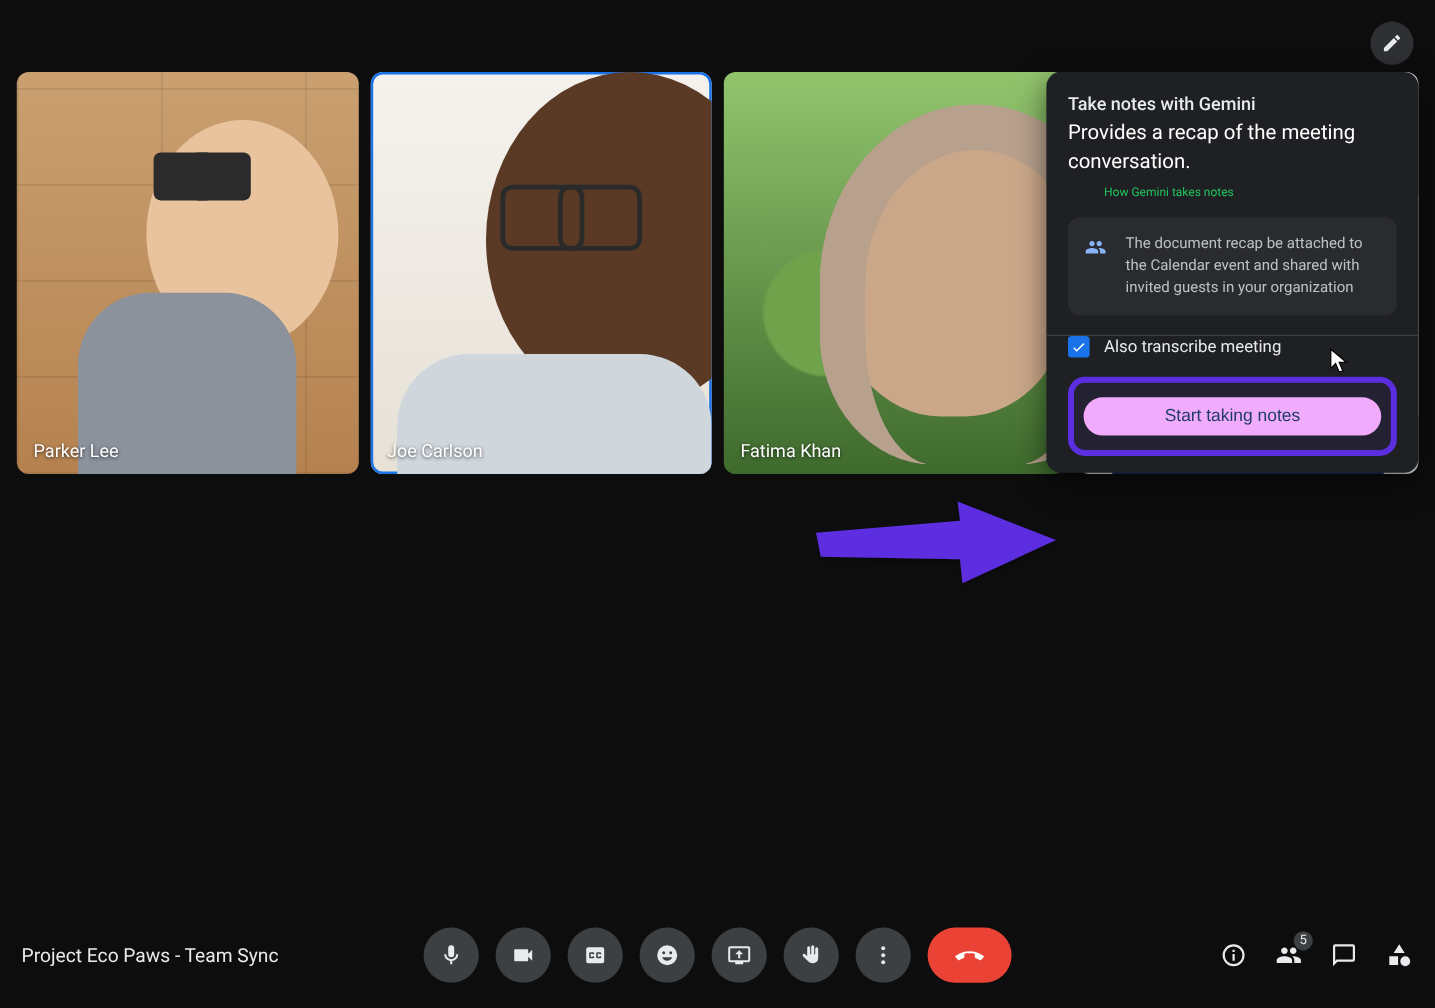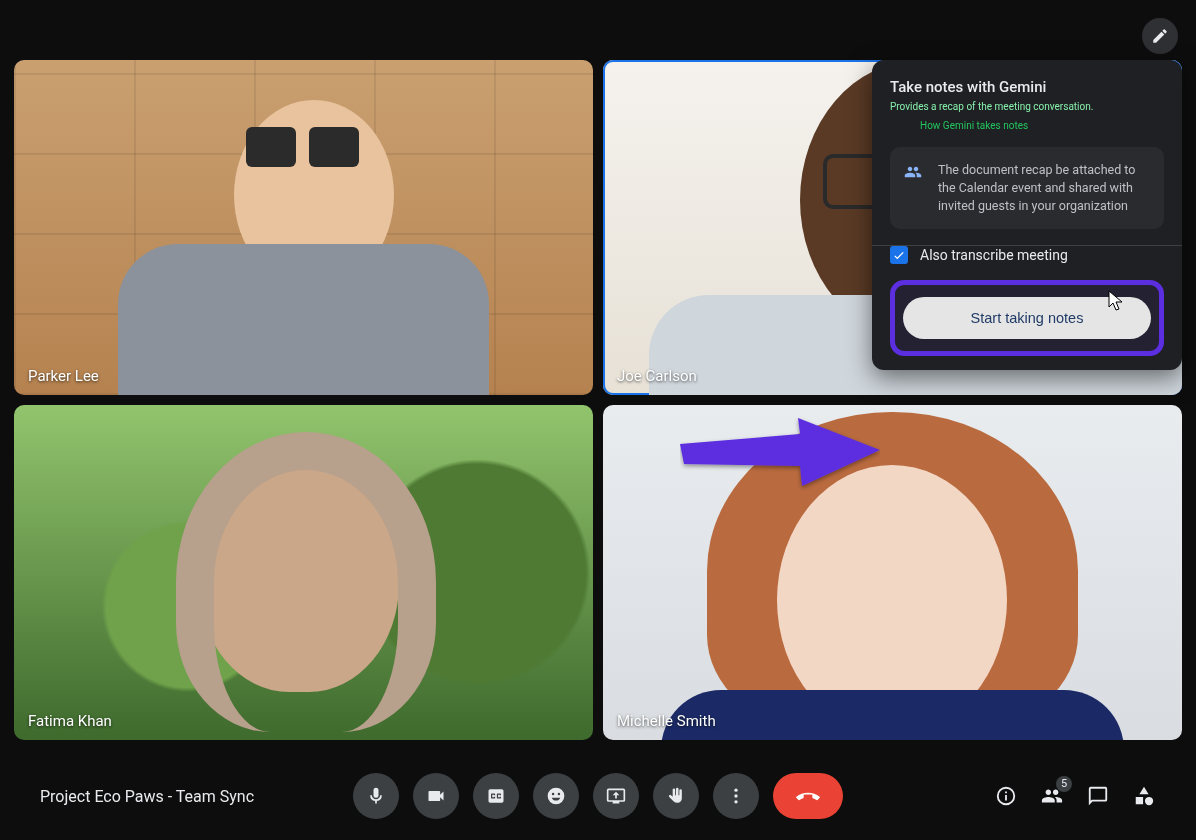--- a/index.html
+++ b/index.html
@@ -6,21 +6,21 @@
   html, body { width: 1196px; height: 840px; background: #0d0d0d; font-family: "Google Sans", Roboto, Arial, sans-serif; color: #e8eaed; overflow: hidden; position: relative; }
 
   .top-right-edit {
     position: absolute; top: 18px; right: 18px; width: 36px; height: 36px;
     border-radius: 50%; background: #2f3033; display:flex; align-items:center; justify-content:center;
     cursor:pointer;
   }
 
   .grid {
     position: absolute; top: 60px; left: 14px; right: 14px; bottom: 100px;
-    display: grid; grid-template-columns: 1fr 1fr; grid-template-rows: 1fr 1fr; gap: 10px;
+    display: grid; grid-template-columns: 1fr 1fr 1fr 1fr; grid-template-rows: 1fr 1fr; gap: 10px;
   }
   .tile {
     position: relative; border-radius: 10px; overflow: hidden; background: #222;
   }
   .tile.active { outline: 2px solid #1a73e8; outline-offset: -2px; }
   .name-badge {
     position: absolute; left: 14px; bottom: 10px; color: #fff; font-size: 15px;
     text-shadow: 0 1px 3px rgba(0,0,0,0.7);
   }
 
@@ -35,51 +35,51 @@
     linear-gradient(180deg,#92c46d,#3e6a2d); text-decoration: underline;}
   .bg-michelle { background: linear-gradient(180deg,#e9ecef,#d9dde1);}
 
   
   .head { position:absolute; border-radius:50%; }
   .torso { position:absolute; border-radius: 60px 60px 0 0; }
 
   .bottom-bar {
     position: absolute; left:0; right:0; bottom:0; height: 88px;
     display:flex; align-items:center; justify-content:space-between;
-    padding: 0 40px;
+    padding: 0 18px;
   }
   .meeting-title { font-size: 16px; color:#e8eaed; }
   .center-controls { display:flex; gap:14px; align-items:center; position:absolute; left:50%; transform:translateX(-50%); }
   .ctl {
     width:46px; height:46px; border-radius:50%; background:#3c4043; display:flex; align-items:center; justify-content:center; cursor:pointer;
   }
   .ctl.hangup { width:70px; border-radius:28px; background:#ea4335; }
   .right-controls{ display:flex; gap:22px; align-items:center; }
   .right-ctl{ position:relative; width:24px; height:24px; display:flex; align-items:center; justify-content:center; cursor:pointer;}
   .badge{position:absolute; top:-8px; right:-8px; min-width:16px; height:16px; padding:0 3px; background:#3c4043; border-radius:8px; font-size:11px; line-height:16px; text-align:center;}
 
   
   .panel {
     position:absolute; top:60px; right:14px; width:310px;
     background:#1f2023; border-radius:12px; padding:18px 18px 14px 18px;
     box-shadow: 0 8px 24px rgba(0,0,0,0.5);
     z-index: 40;
   }
   .panel h3{font-size:15px;font-weight:500;margin-bottom:4px;}
-  .panel .sub{font-size:10px;color:#86efac;line-height:1.4;}
+  .panel .sub{font-size:17px;color:#ffffff;line-height:1.4;}
   .panel a{color:#22c55e;text-decoration:none;font-size:10px;margin-left:30px;}
   .info-card{background:#2a2b2e;border-radius:10px;padding:14px 14px 14px 48px;font-size:12.5px;color:#bdc1c6;position:relative;margin-top:14px;line-height:1.45;}
   .info-card .info-icon{position:absolute;left:14px;top:16px;}
   .checkrow{display:flex;align-items:center;gap:12px;font-size:14px;color:#e8eaed;}
   .checkbox{width:18px;height:18px;border:2px solid #9aa0a6;border-radius:3px;display:flex;align-items:center;justify-content:center;flex-shrink:0;}
   .checkbox.checked{background:#1a73e8;border-color:#1a73e8;}
   .divider{height:1px;background:#3c4043;margin:16px -18px 0;}
   .start-btn{
-    width:100%; height:42px; border:none; border-radius:24px;
-    background:#e5e5e5; color:#1f3b66; font-size:14.5px; font-weight:500; cursor:pointer;
+    width:100%; height:32px; border:none; border-radius:24px;
+    background:#f0abfc; color:#1f3b66; font-size:14.5px; font-weight:500; cursor:pointer;
   }
   .btn-highlight{
     border:5px solid #5b2ee0; border-radius:14px; padding:12px 8px 12px 8px; margin-top:16px;
     background:rgba(91,46,224,0.08);
   }
 
   
   .anno-arrow{
     position:absolute; z-index:50; left:680px; top:414px; pointer-events:none;
   }

